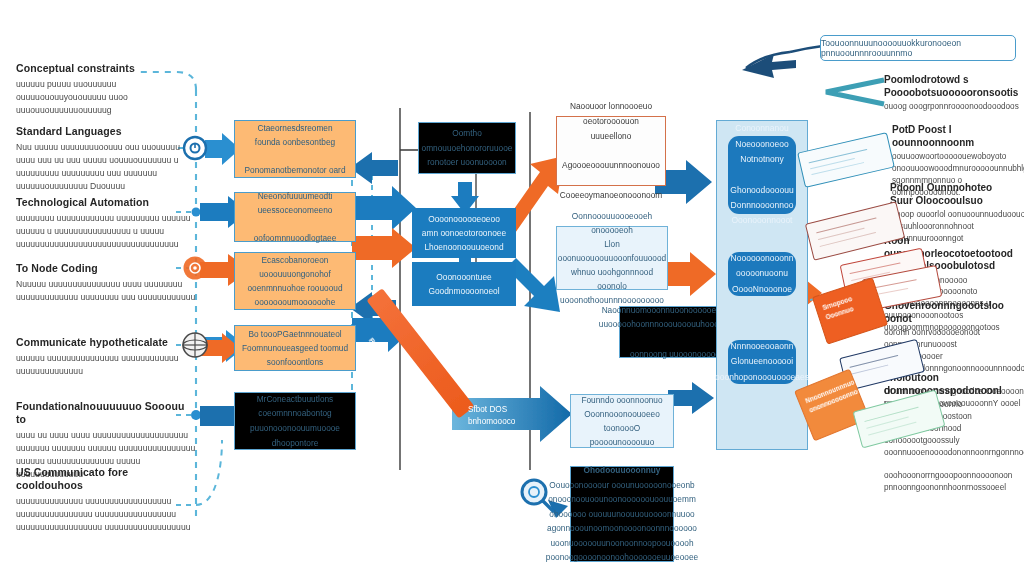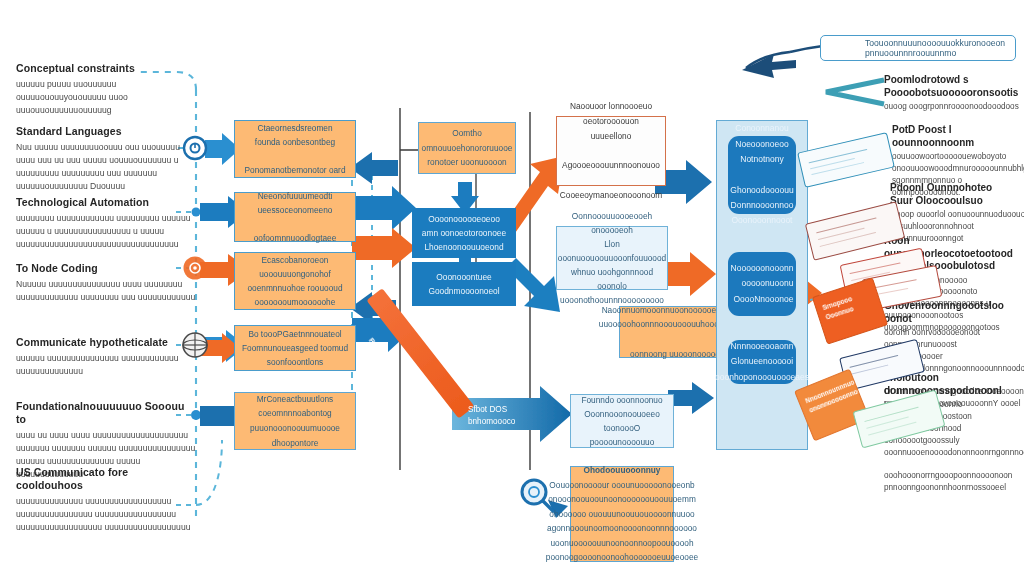--- a/index.html
+++ b/index.html
@@ -53,21 +53,21 @@
   .boxPale .t{font-size:8.3px;color:#34607f;line-height:1.7;filter:blur(.62px);}
 
   .boxWhiteOrange{
     background:#fdfdfd;border:1.2px solid #d4714a;
     display:flex;align-items:center;justify-content:center;
     text-align:center;padding:4px 6px;
   }
   .boxWhiteOrange .t{font-size:8.3px;color:#3a3a3a;line-height:1.8;filter:blur(.62px);}
 
   .boxWhiteBlue{
-    background:#fdba74;border:1.1px solid #5ea6d2;
+    background:#000000;border:1.1px solid #5ea6d2;
     display:flex;align-items:center;justify-content:center;
     text-align:center;padding:4px 6px;
   }
   .boxWhiteBlue .t{font-size:8.3px;color:#33617f;line-height:1.75;filter:blur(.62px);}
 
   .boxSolid{
     background:#1b7cbf;
     display:flex;align-items:center;justify-content:center;
     text-align:center;padding:4px 6px;
   }
@@ -402,32 +402,32 @@
   <div class="abs panel" style="left:716px;top:120px;width:92px;height:330px;"></div>
   <div class="abs boxSolidRound" style="left:728px;top:136px;width:68px;height:78px;">
     <div class="t nobr">Conoonnanou
 Noeooonoeoo
 Notnotnony
 
 Ghonoodoooouu
 Donnnoooonnoo
 Ooonooonnooot</div>
   </div>
-  <div class="abs boxSolidRound" style="left:728px;top:252px;width:68px;height:64px;text-align:right;">
+  <div class="abs boxSolidRound" style="left:728px;top:252px;width:68px;height:44px;">
     <div class="t nobr">Noooooonooonn
 ooooonuoonu
 OoooNnooonoe</div>
   </div>
   <div class="abs boxSolidRound" style="left:728px;top:340px;width:68px;height:44px;">
     <div class="t nobr">Nnnnooeooaonn
 Glonueenoooooi
 ooonhoponooouoooeaes</div>
   </div>
 
-  <div class="abs headerPill" style="left:820px;top:35px;width:196px;height:26px;padding-left:44px;">
+  <div class="abs headerPill" style="left:820px;top:35px;width:196px;height:26px;">
     <div class="t">Toouoonnuuunoooouuokkuronooeon pnnuoounnnroouunnmo</div>
   </div>
 
   <div class="abs rtxt" style="left:884px;top:74px;">
     <div class="hd nobr">Poomlodrotowd s
 Poooobotsuoooooronsootis</div>
     <div class="bd nobr">ouoog ooogrponnroooonoodooodoos</div>
   </div>
   <div class="abs rtxt" style="left:892px;top:124px;">
     <div class="hd nobr">PotD Poost I oounnoonnoonm</div>

